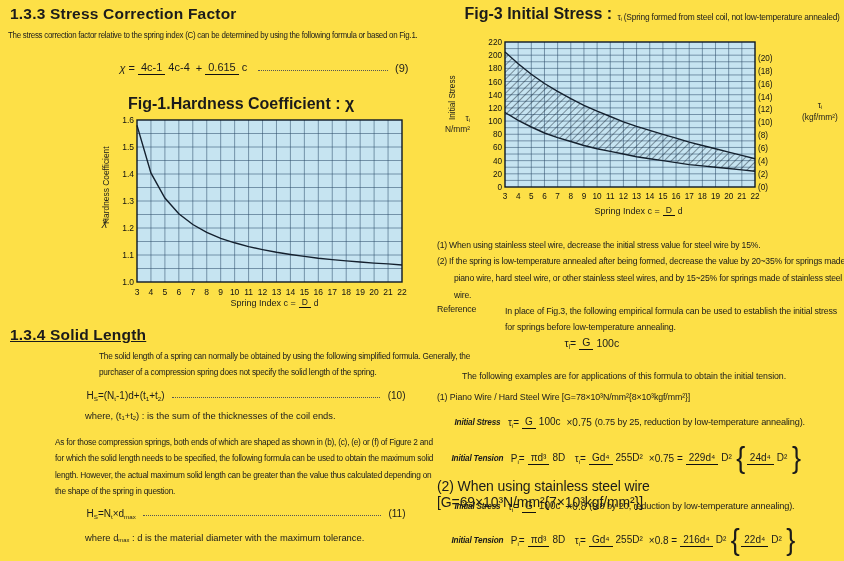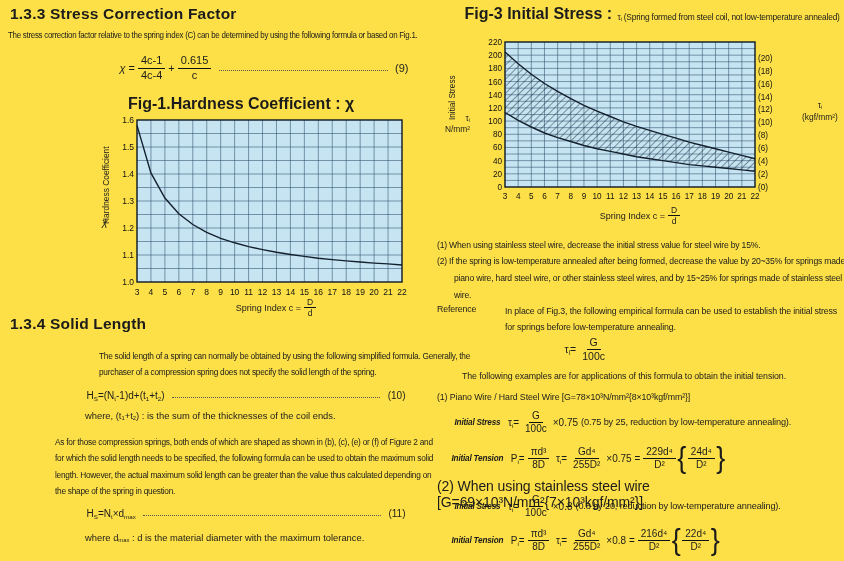--- a/index.html
+++ b/index.html
@@ -5,21 +5,21 @@
   html,body{margin:0;padding:0;background:#fff;}
   #page{position:relative;width:844px;height:561px;background:#fde047;overflow:hidden;
         font-family:"Liberation Sans",sans-serif;color:#1b1b1b;}
   .abs{position:absolute;}
   .h1{font-size:15.5px;font-weight:bold;letter-spacing:.2px;}
   .figtitle{font-weight:bold;font-size:16px;}
   .body{font-size:8.3px;letter-spacing:-.25px;line-height:16.4px;}
   .nowrap{white-space:nowrap;}
   .frow{display:flex;align-items:center;}
   .frow>*{margin:0 1.5px;}
-  .frac{display:inline-flex;flex-direction:column;align-items:center;line-height:1.2;}
+  .frac{display:inline-flex;flex-direction:row;align-items:center;line-height:1.2;}
   .frac .fn{padding:0 3px;border-bottom:1px solid #111;}
   .frac .fd{padding:0 3px;}
   .leader{flex:1;height:0;border-bottom:1.6px dotted #555;margin:0 6px;transform:translateY(2px);}
   .it{font-style:italic;}
   .vert{writing-mode:vertical-rl;transform:rotate(180deg);}
   sub{font-size:.62em;line-height:0;vertical-align:-0.25em;}
   .note{font-size:8.6px;letter-spacing:-.2px;line-height:16.8px;padding-left:17px;text-indent:-17px;}
   .mlabel{font-weight:bold;font-style:italic;font-size:8.2px;letter-spacing:-.2px;white-space:nowrap;}
   .brace{font-size:27px;font-weight:400;line-height:1;transform:scaleY(1.12);margin:0;}
   svg text{font-family:"Liberation Sans",sans-serif;}
@@ -114,21 +114,21 @@
   <div class="abs vert" style="left:101px;top:128px;height:96px;font-size:8.4px;">Hardness Coefficient</div>
   <div class="abs it" style="left:102px;top:216px;font-size:10.5px;">χ</div>
   <div class="abs frow" style="left:196px;top:297px;width:160px;font-size:9px;justify-content:center;">
     <span>Spring Index  c =</span>
     <span class="frac" style="font-size:8.5px;">
         <span class="fn">D</span>
         <span class="fd">d</span>
       </span>
   </div>
 
-  <div class="abs h1" style="left:10px;top:315px;">1.3.4 Solid Length</div>
+  <div class="abs h1" style="left:10px;top:326px;text-decoration:underline;">1.3.4 Solid Length</div>
   <div class="abs body" style="left:55px;top:348px;width:382px;margin-left:44px;">The solid length of a spring can normally be obtained by using the following simplified formula. Generally, the purchaser of a compression spring does not specify the solid length of the spring.</div>
 
   <div class="abs frow" style="left:85px;top:390px;width:322px;font-size:10px;">
     <span><span>H</span><sub>S</sub><span>=(N</span><sub>t</sub><span>-1)d+(t</span><sub>1</sub><span>+t</span><sub>2</sub><span>)</span></span>
     <span class="leader"></span>
     <span>(10)</span>
   </div>
   <div class="abs" style="left:85px;top:410px;font-size:9.4px;"><span>where, (t</span><sub>1</sub><span>+t</span><sub>2</sub><span>) : is the sum of the thicknesses of the coil ends.</span></div>
 
   <div class="abs body" style="left:55px;top:434px;width:382px;">As for those compression springs, both ends of which are shaped as shown in (b), (c), (e) or (f) of Figure 2 and for which the solid length needs to be specified, the following formula can be used to obtain the maximum solid length. However, the actual maximum solid length can be greater than the value thus calculated depending on the shape of the spring in question.</div>

